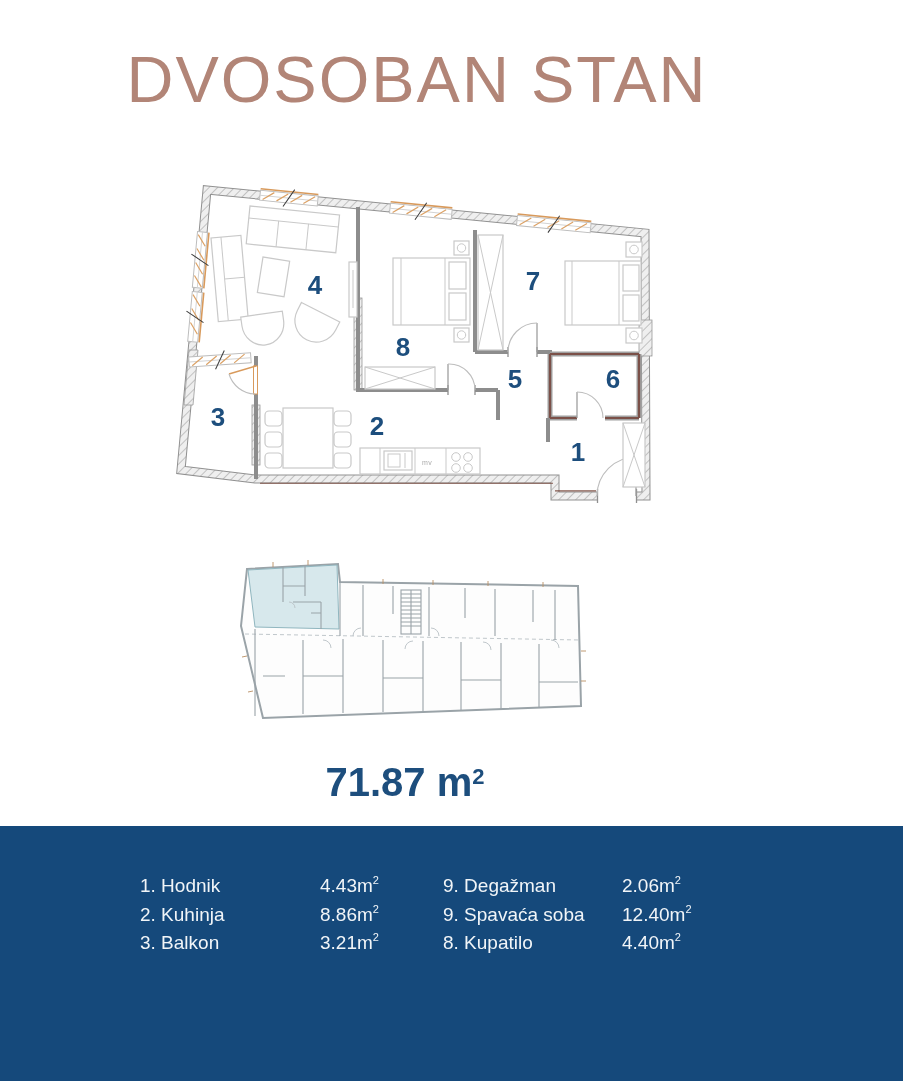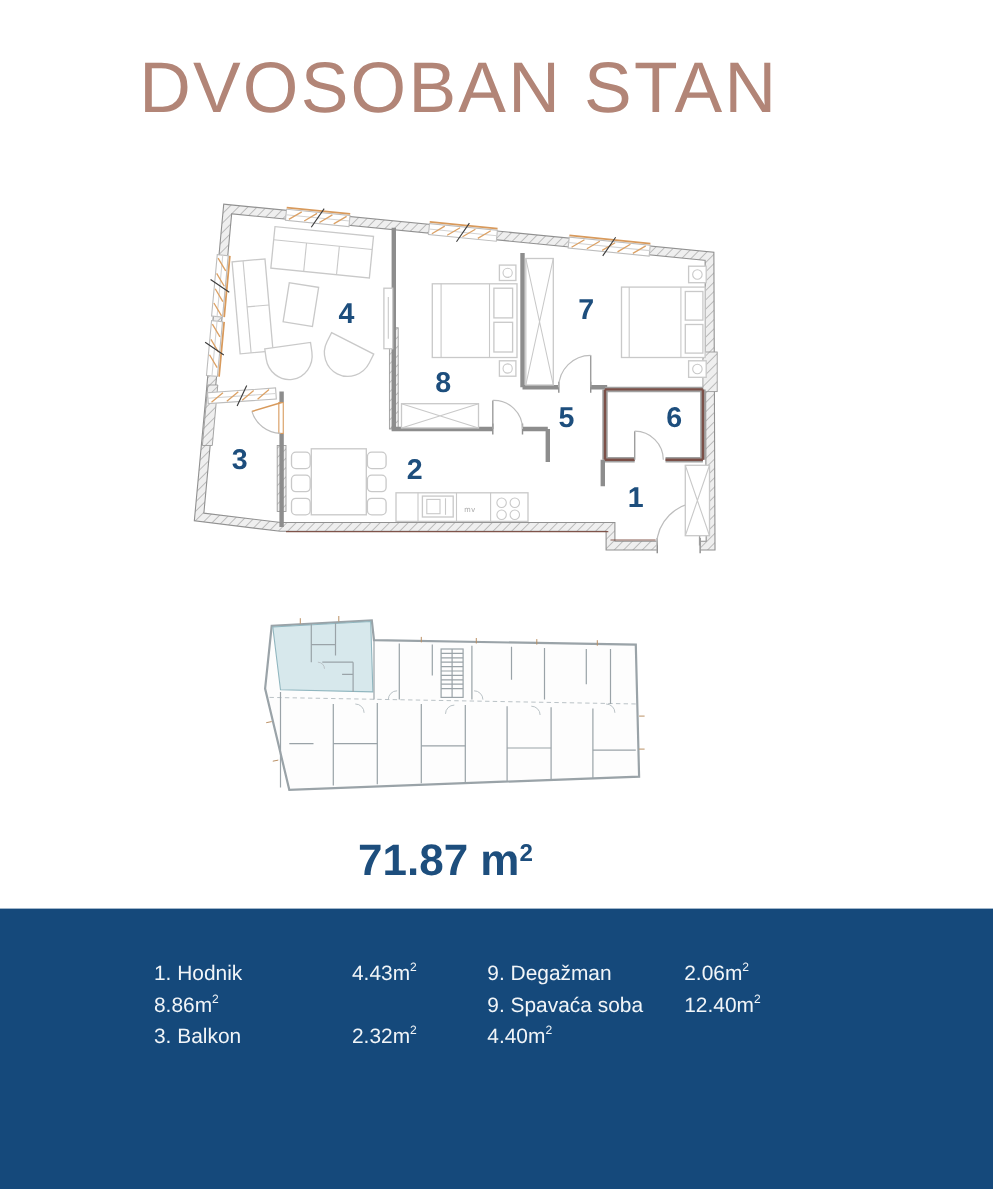--- a/index.html
+++ b/index.html
@@ -266,35 +266,37 @@
     <span>71.87 m</span><sup>2</sup>
   </div>
 
   <div class="footer">
     <div class="legend c1">
       <div class="lrow">
         <span class="lname">1. Hodnik</span>
         <span class="lval"><span>4.43m</span><sup>2</sup></span>
       </div>
       <div class="lrow">
+        <span class="lname">2. Kuhinja</span>
         <span class="lval"><span>8.86m</span><sup>2</sup></span>
       </div>
       <div class="lrow">
         <span class="lname">3. Balkon</span>
-        <span class="lval"><span>2.32m</span><sup>2</sup></span>
+        <span class="lval"><span>3.21m</span><sup>2</sup></span>
       </div>
     </div>
     <div class="legend c2">
       <div class="lrow">
         <span class="lname">9. Degažman</span>
         <span class="lval"><span>2.06m</span><sup>2</sup></span>
       </div>
       <div class="lrow">
         <span class="lname">9. Spavaća soba</span>
         <span class="lval"><span>12.40m</span><sup>2</sup></span>
       </div>
       <div class="lrow">
+        <span class="lname">8. Kupatilo</span>
         <span class="lval"><span>4.40m</span><sup>2</sup></span>
       </div>
     </div>
   </div>
 
 </div>
 
 </body></html>

